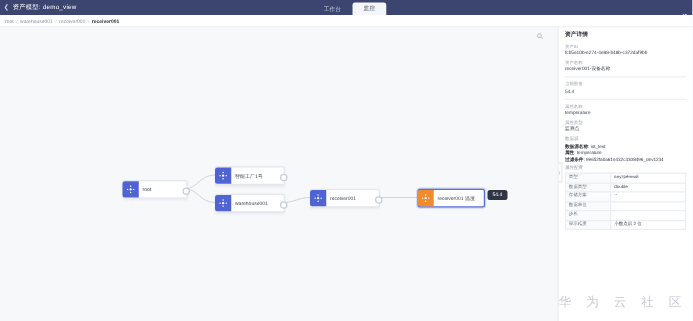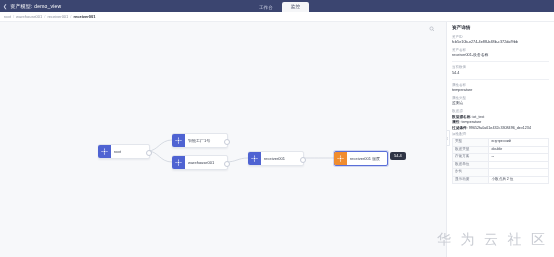--- a/index.html
+++ b/index.html
@@ -100,22 +100,22 @@
   
   .collapse{
     position:absolute;left:-3px;top:108px;width:4px;height:14px;
     background:#ffffff;border:1px solid #e5e8ee;border-radius:2px 0 0 2px;
     display:flex;align-items:center;justify-content:center;
   }
 
   
   .watermark{
     position:absolute;right:6px;bottom:8px;
-    font-size:14px;color:#c9ccd3;letter-spacing:3px;
-    font-family:Liberation Serif, serif;
+    font-size:10px;color:#c9ccd3;letter-spacing:3px;
+    font-family:Liberation Mono, monospace;
   }
 </style>
 </head>
 <body>
 
 <div class="topbar">
   <span class="tb-back">❮</span>
   <span class="tb-title">资产模型: demo_view</span>
 
   <div class="tb-tabs">

